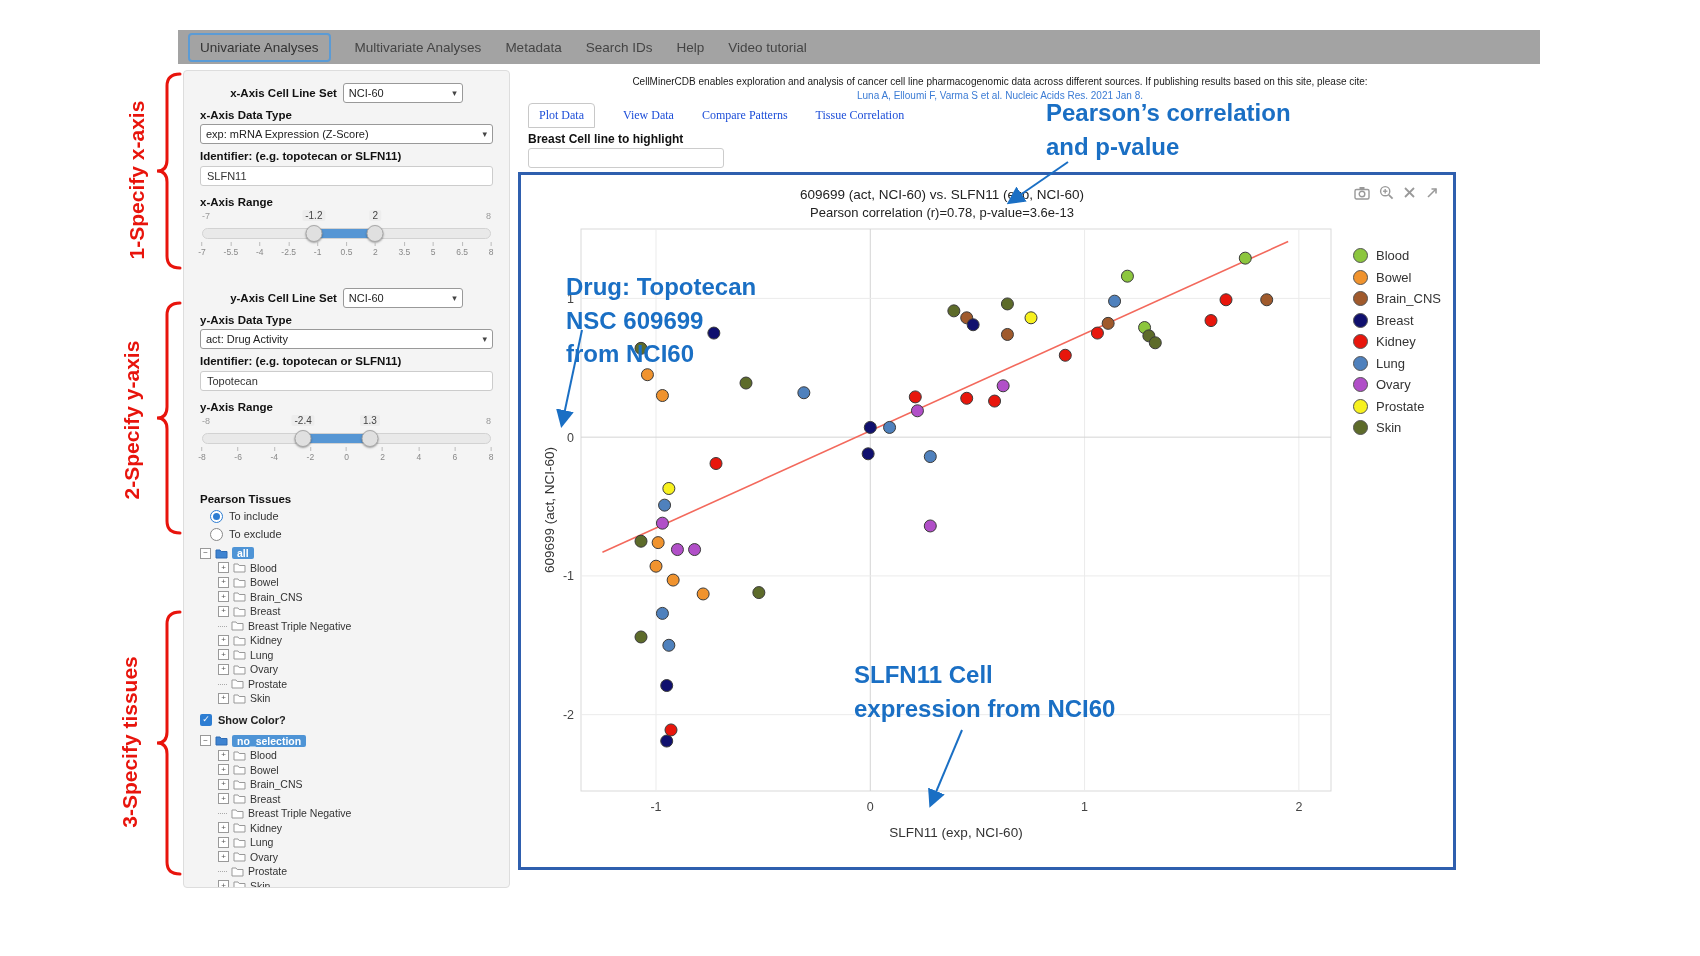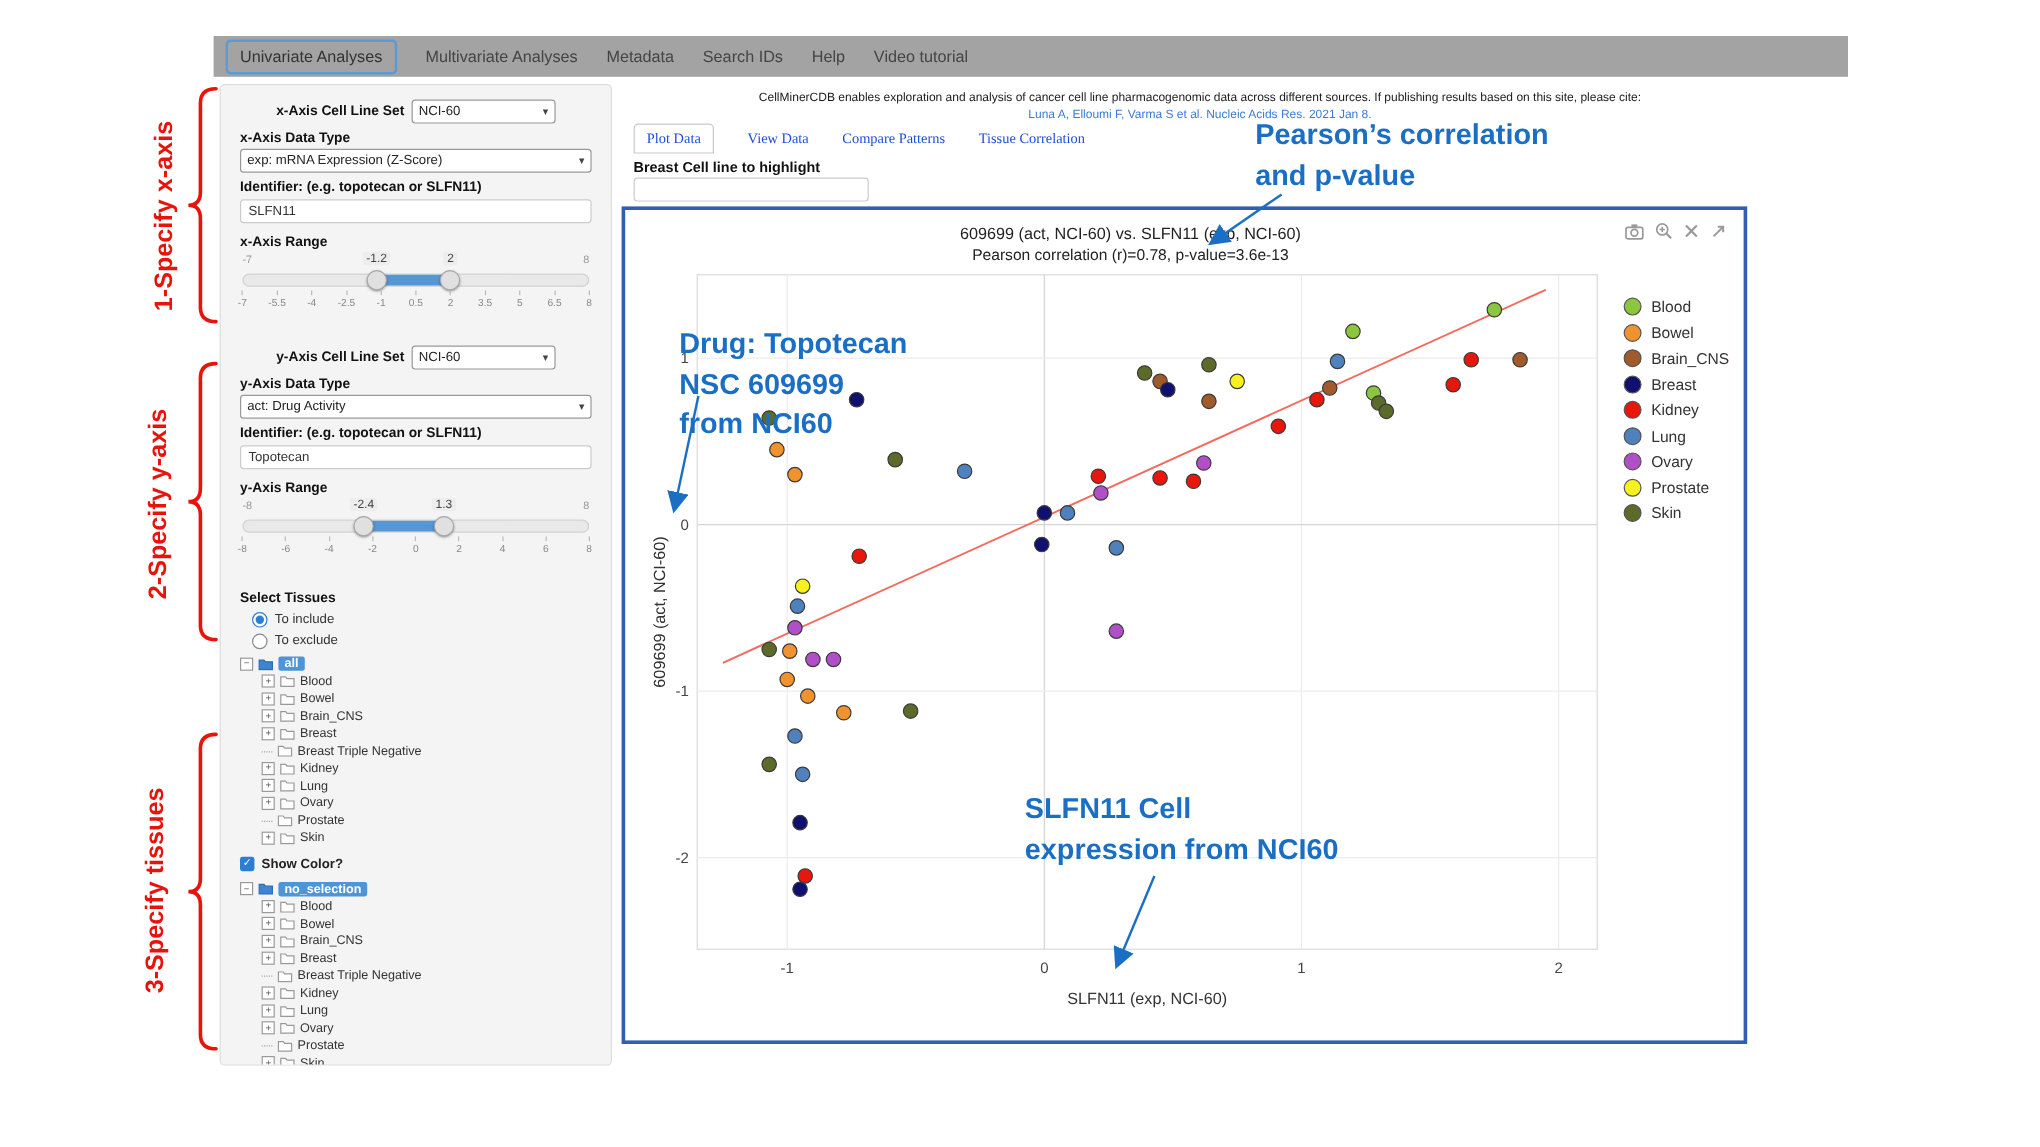--- a/index.html
+++ b/index.html
@@ -174,21 +174,21 @@
         <span class="sl-tick" style="left:25.00%"><i></i>-4</span>
         <span class="sl-tick" style="left:37.50%"><i></i>-2</span>
         <span class="sl-tick" style="left:50.00%"><i></i>0</span>
         <span class="sl-tick" style="left:62.50%"><i></i>2</span>
         <span class="sl-tick" style="left:75.00%"><i></i>4</span>
         <span class="sl-tick" style="left:87.50%"><i></i>6</span>
         <span class="sl-tick" style="left:100.00%"><i></i>8</span>
       </div>
     </div>
 
-  <span class="blk">Select Tissues</span>
+  <span class="blk">Pearson Tissues</span>
   <div id="radio-group">
       <div class="radio-row">
         <span class="radio on"></span>
         <span class="radio-label">To include</span>
       </div>
       <div class="radio-row">
         <span class="radio"></span>
         <span class="radio-label">To exclude</span>
       </div>
     </div>

